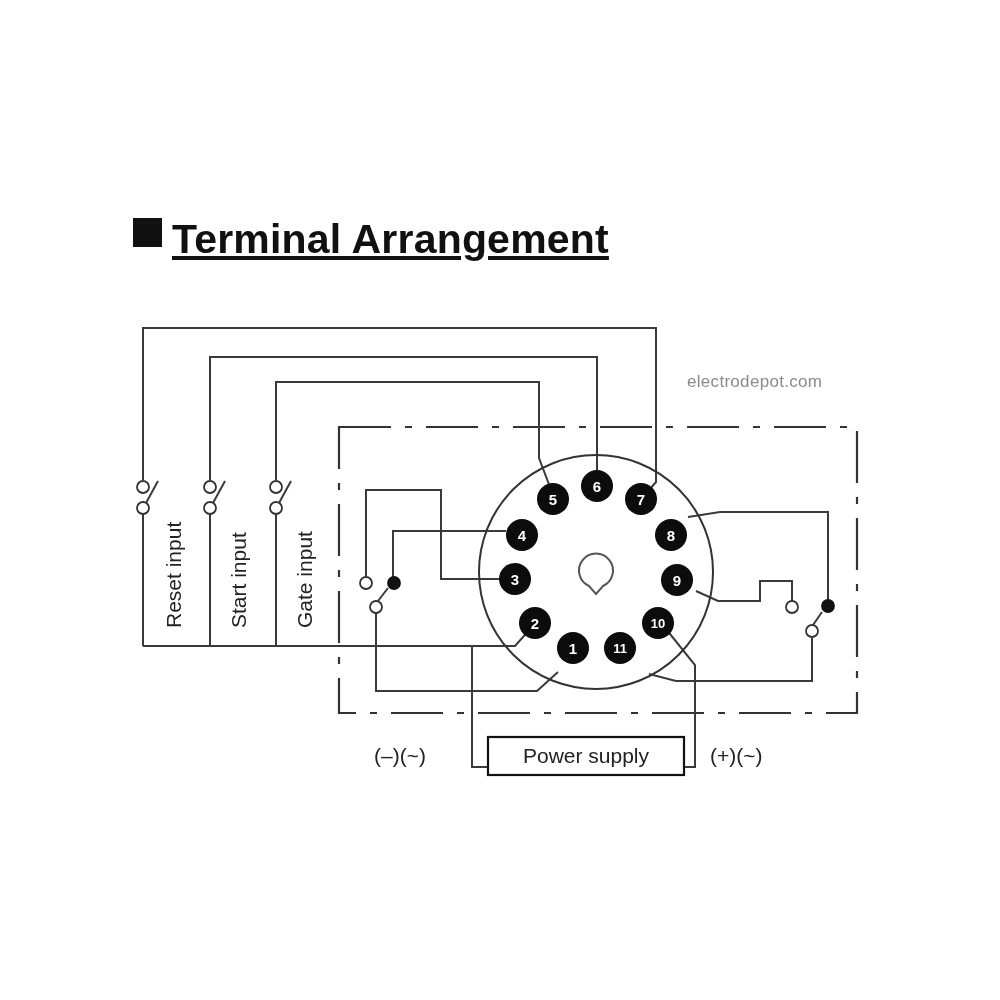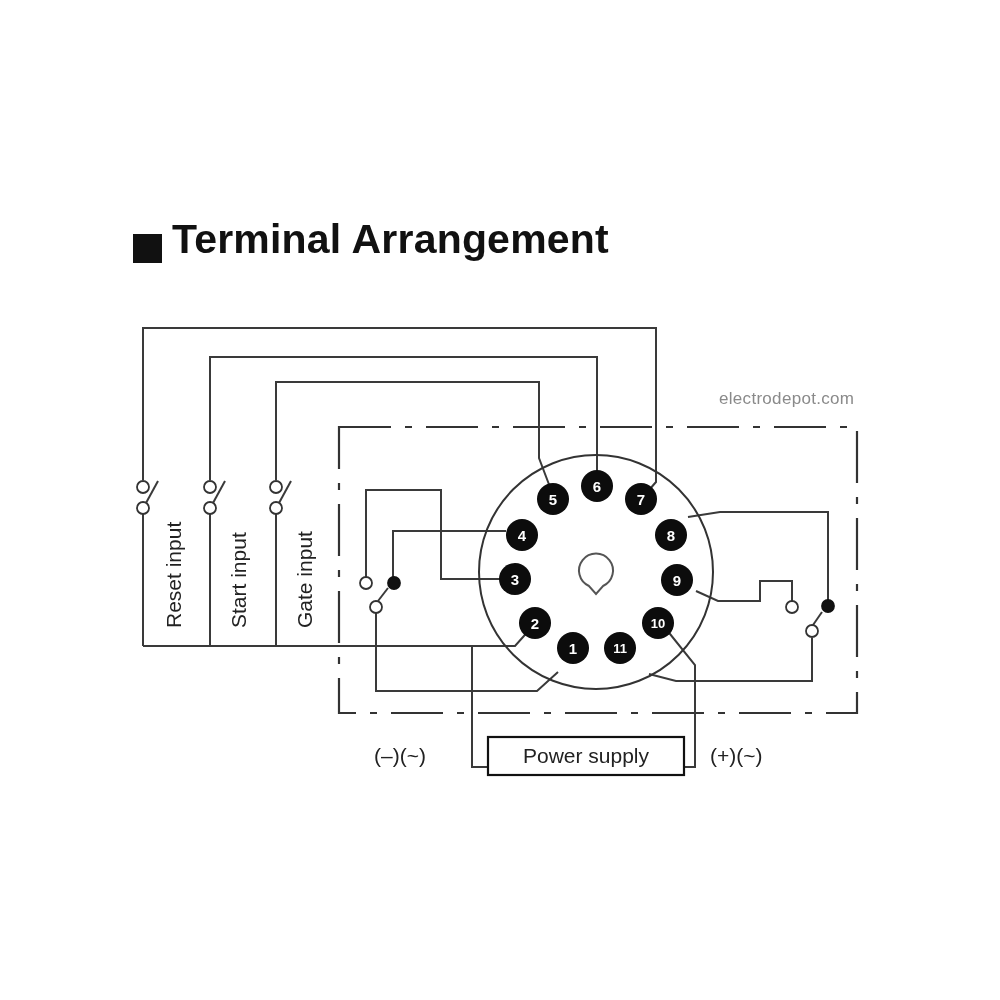--- a/index.html
+++ b/index.html
@@ -1,26 +1,26 @@
 <!DOCTYPE html>
 <html><head>
 <meta charset="utf-8">
 <style>
   html, body { margin: 0; padding: 0; background: #ffffff; }
   body { width: 1000px; height: 1000px; position: relative; overflow: hidden; font-family: "Liberation Sans", sans-serif; }
   .title {
     position: absolute; left: 133px; top: 216px;
     font-family: "Liberation Sans", sans-serif; font-weight: bold;
     font-size: 41px; color: #111; letter-spacing: 0.2px; white-space: nowrap;
-    display: flex; align-items: flex-end;
+    display: flex; align-items: flex-start; text-decoration: underline;
   }
   .title .sq { display: inline-block; width: 29px; height: 29px; background: #111; margin-right: 10px; margin-top: 2px; }
   .watermark {
-    position: absolute; left: 719px; top: 372px;
-    font-family: "Liberation Sans", sans-serif; font-size: 17px; color: #8a8a8a; letter-spacing: 0.3px; margin-top: 17px;
+    position: absolute; left: 687px; top: 372px;
+    font-family: "Liberation Sans", sans-serif; font-size: 17px; color: #8a8a8a; letter-spacing: 0.3px;
   }
   svg { position: absolute; left: 0; top: 0; }
   .wire { stroke: #3a3a3a; stroke-width: 2; fill: none; }
   .dash { stroke: #333; stroke-width: 2.2; fill: none; stroke-dasharray: 52 14 7 14; }
   .pin { fill: #0c0c0c; }
   .pinlbl { fill: #ffffff; font-family: "Liberation Sans", sans-serif; font-weight: bold; font-size: 15px; text-anchor: middle; dominant-baseline: central; }
   .ring { stroke: #333; stroke-width: 2; fill: none; }
   .vlabel { font-family: "Liberation Sans", sans-serif; font-size: 21px; fill: #222; }
   .lbl { font-family: "Liberation Sans", sans-serif; font-size: 21px; fill: #222; }
   .contact-open { fill: #fff; stroke: #333; stroke-width: 1.8; }

